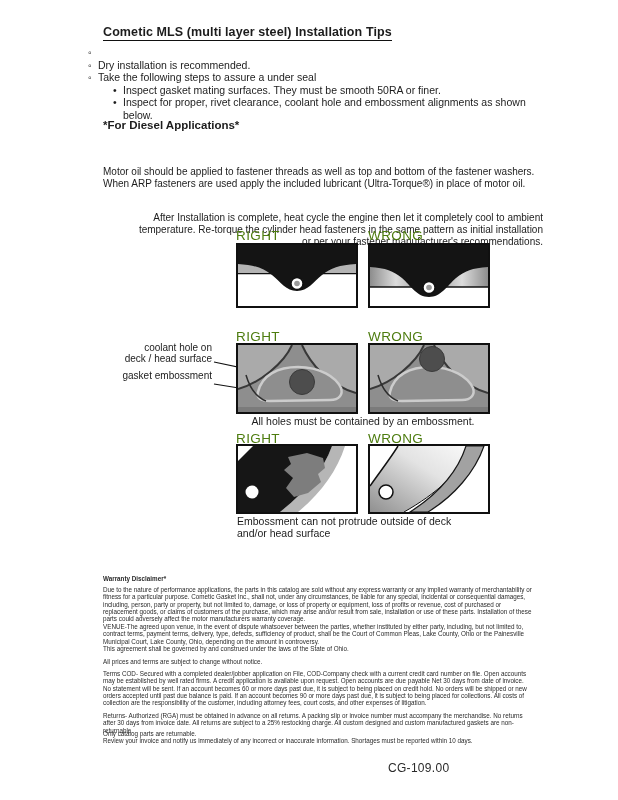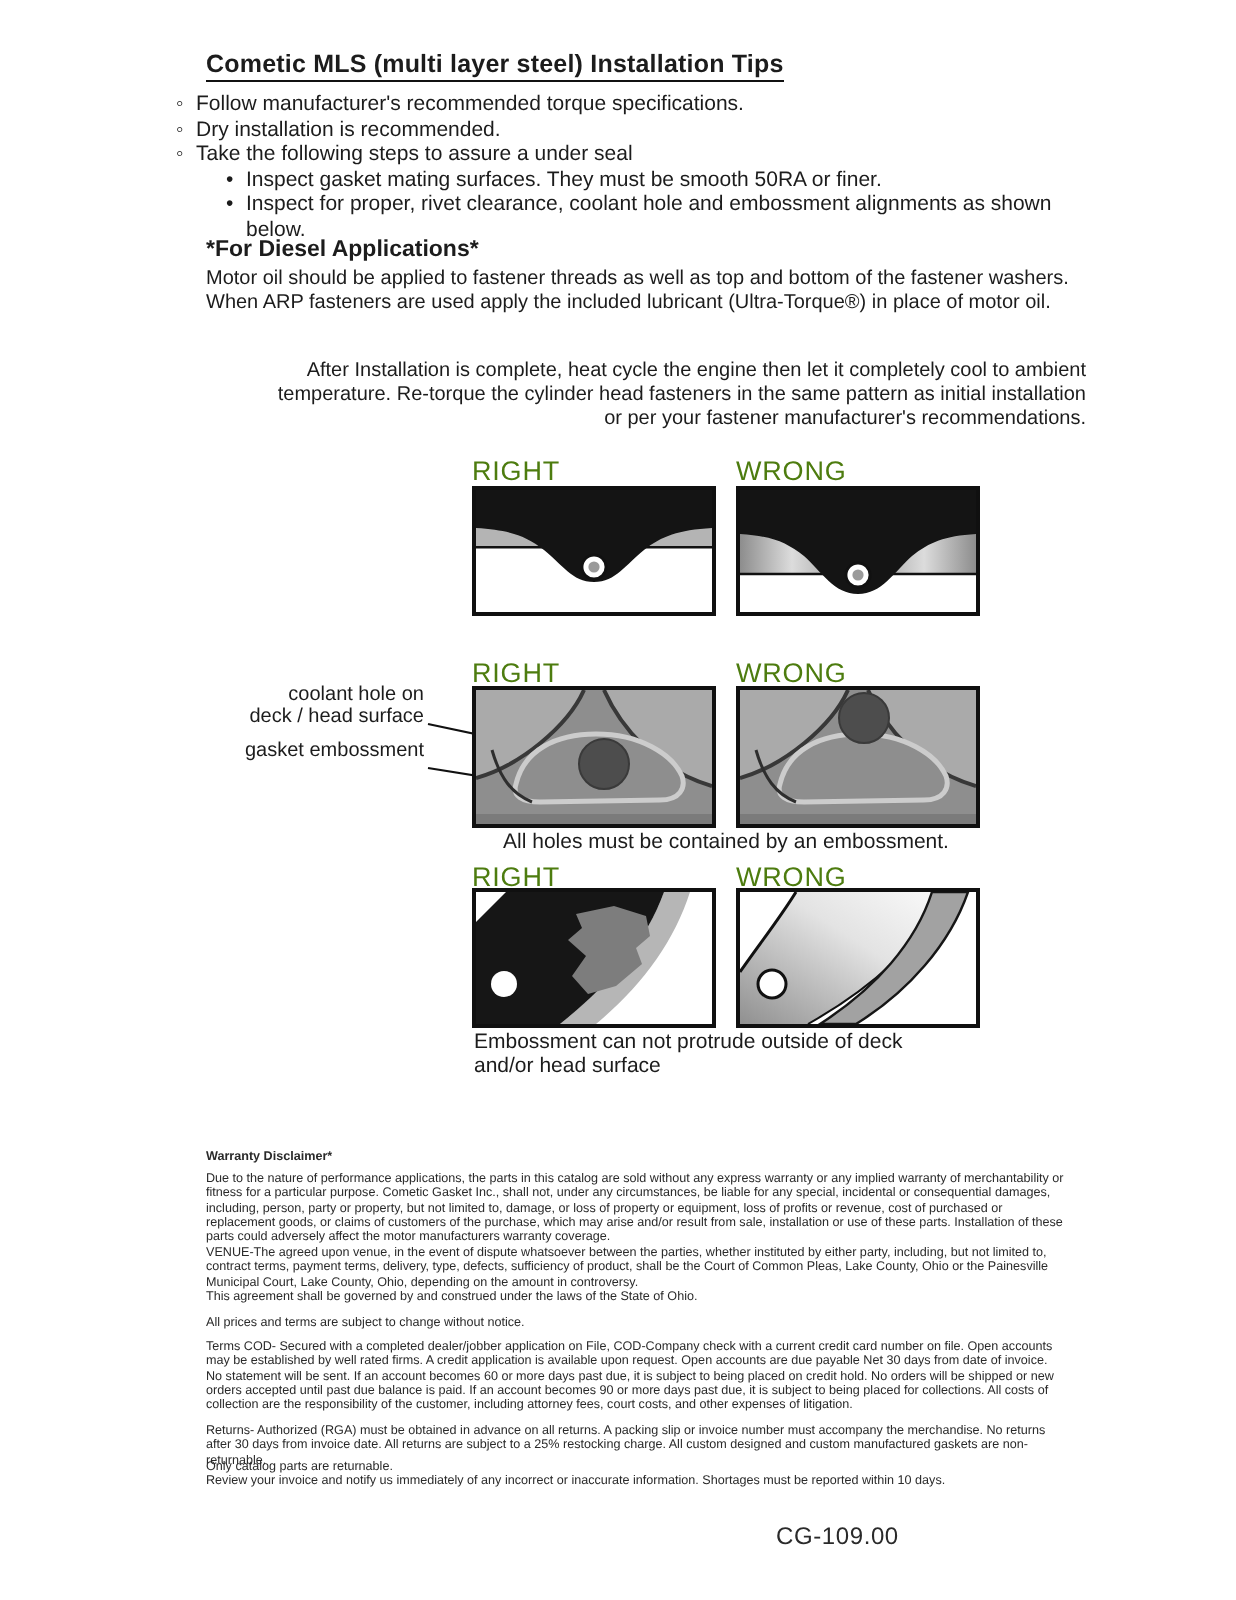--- a/index.html
+++ b/index.html
@@ -13,21 +13,21 @@
   .title {
     left:103px; top:25px; font-size:12.5px; font-weight:bold;
     border-bottom:1.5px solid #111; padding-bottom:1px; letter-spacing:0.1px;
   }
   .bullets { left:88px; top:46px; font-size:10.5px; line-height:12.5px; width:470px; }
   .brow { display:flex; }
   .brow .mk { width:10px; flex:0 0 10px; }
   .brow.sub { padding-left:25px; }
 
   .h-diesel { left:103px; top:119px; font-size:11.5px; font-weight:bold; }
-  .p-body { left:103px; font-size:10px; line-height:12px; width:440px; }
+  .p-body { left:103px; font-size:10px; line-height:12px; width:440px;margin-top:32px; }
   .p1 { top:134px; }
   .p2 { top:180px;text-align:right; }
   .note { top:206px; }
 
   .dg-head { width:122px; text-align:left; font-size:13.5px; letter-spacing:0.4px; color:#4d7c0f; }
   .dg-box {
     width:122px; box-sizing:border-box; border:2px solid #101010; background:#fff;
   }
   .dg-box svg { display:block; }
   .cap { font-size:10.5px; line-height:11.5px; color:#1c1c1c; }
@@ -50,21 +50,20 @@
 </head>
 <body>
 
 <div class="page">
 
   <div class="abs title">Cometic MLS (multi layer steel) Installation Tips</div>
 
   <div class="abs bullets">
     <div class="brow">
       <span class="mk">◦</span>
-      <span>Follow manufacturer's recommended torque specifications.</span>
     </div>
     <div class="brow">
       <span class="mk">◦</span>
       <span>Dry installation is recommended.</span>
     </div>
     <div class="brow">
       <span class="mk">◦</span>
       <span>Take the following steps to assure a under seal</span>
     </div>
     <div class="brow sub">

